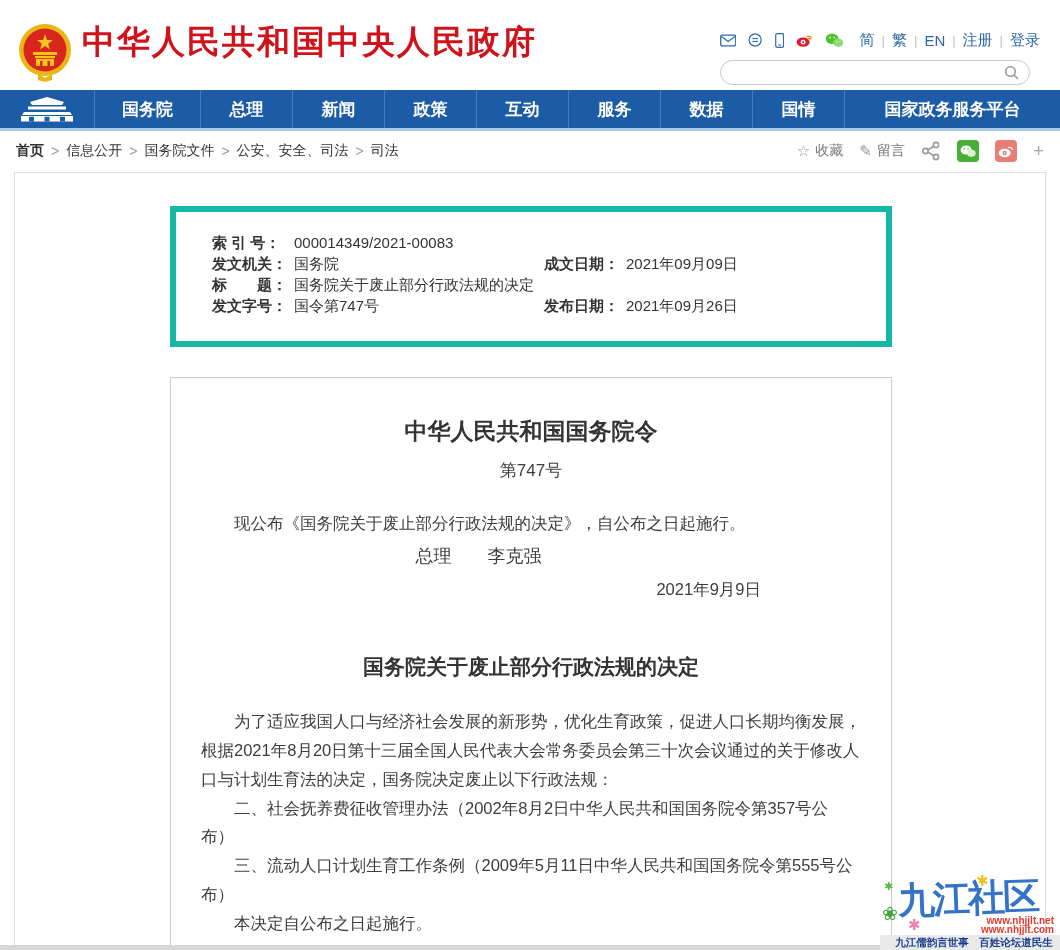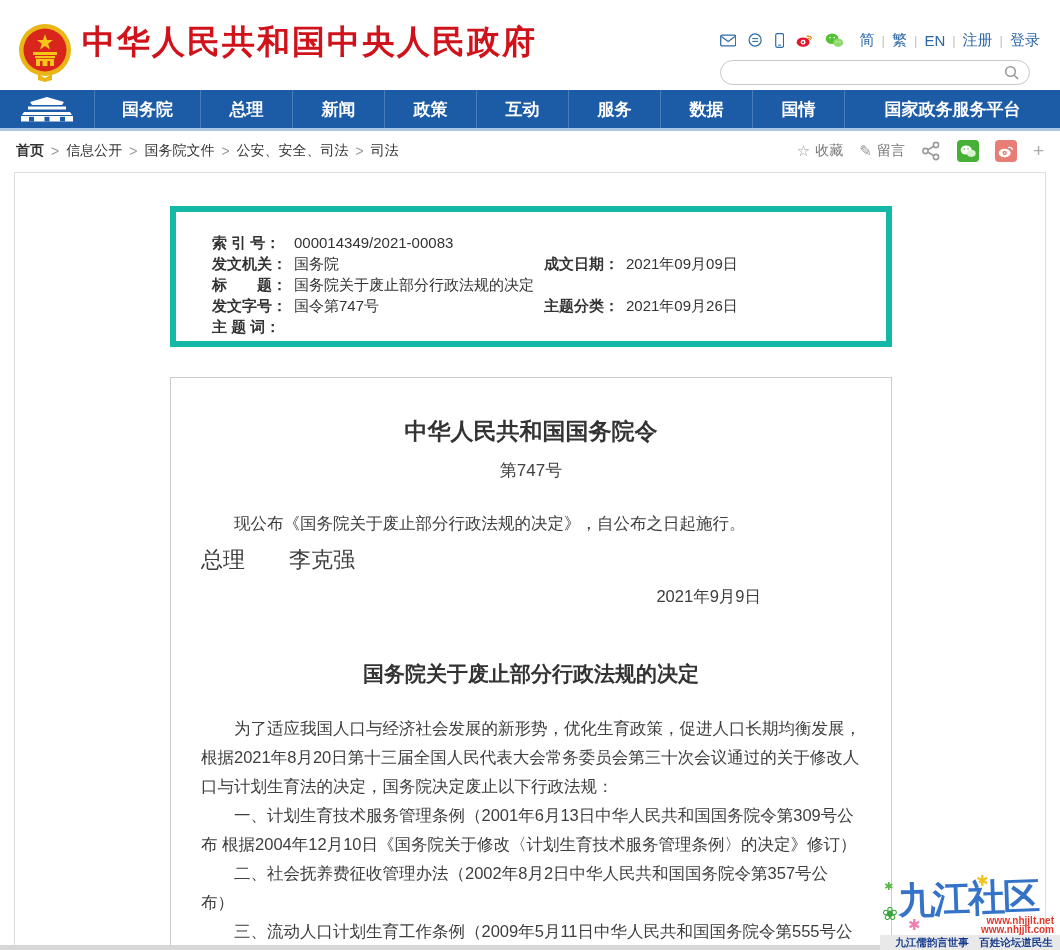--- a/index.html
+++ b/index.html
@@ -57,21 +57,21 @@
   .metarow .half-r { flex:1; display:flex; }
   .metarow .mlabel { font-weight:bold; width:74px; flex:none; white-space:pre; }
   .metarow .mvalue { white-space:nowrap;margin-left:8px; }
 
   
   .docbox { margin:30px 0 0 155px; width:722px; border:1px solid #ccc; background:#fff;
             padding:38px 30px 60px; color:#3d3d3d; }
   .doc-title { text-align:center; font-size:23px; font-weight:bold; color:#333; }
   .doc-number { text-align:center; font-size:17px; margin-top:12px; color:#404040; }
   .doc-intro { margin-top:26px; font-size:16.5px; line-height:1.9; text-indent:2em; }
-  .doc-signer { text-align:left; padding-right:105px; font-size:22px; line-height:1.9; }
+  .doc-signer { text-align:center; padding-right:105px; font-size:18px; line-height:1.9; }
   .doc-date { text-align:right; padding-right:100px; font-size:16.5px; line-height:1.9; }
   .doc-subtitle { text-align:center; font-size:21px; font-weight:bold; color:#333; margin-top:48px; }
   .doc-body { margin-top:26px; }
   .doc-body p { font-size:16.5px; line-height:1.75; text-indent:2em; color:#3d3d3d; }
 
   
   .bottom-strip { position:absolute; left:0; right:0; bottom:0; height:5px; background:#d7d7d7; }
   .watermark { position:absolute; right:0; bottom:0; width:180px; height:78px; z-index:5; }
   .wm-name { position:absolute; left:18px; top:2px; font-size:37px; font-weight:bold; color:#3573c9;
              letter-spacing:-2px; transform:rotate(-2deg);
@@ -259,46 +259,41 @@
             <span class="mlabel"></span>
             <span class="mvalue"></span>
           </div>
       </div>
       <div class="metarow">
         <div class="half-l">
             <span class="mlabel">发文字号：</span>
             <span class="mvalue">国令第747号</span>
           </div>
         <div class="half-r">
-            <span class="mlabel">主题分类：</span>
+            <span class="mlabel">发布日期：</span>
             <span class="mvalue">2021年09月26日</span>
           </div>
       </div>
       <div class="metarow">
-        <div class="half-l">
-            <span class="mlabel">主 题 词：</span>
-            <span class="mvalue"></span>
-          </div>
         <div class="half-r">
             <span class="mlabel"></span>
             <span class="mvalue"></span>
           </div>
       </div>
     </div>
 
     <div class="docbox">
       <div class="doc-title">中华人民共和国国务院令</div>
       <div class="doc-number">第747号</div>
       <p class="doc-intro">现公布《国务院关于废止部分行政法规的决定》，自公布之日起施行。</p>
       <div class="doc-signer">总理　　李克强</div>
       <div class="doc-date">2021年9月9日</div>
       <div class="doc-subtitle">国务院关于废止部分行政法规的决定</div>
       <div class="doc-body">
         <p>为了适应我国人口与经济社会发展的新形势，优化生育政策，促进人口长期均衡发展，根据2021年8月20日第十三届全国人民代表大会常务委员会第三十次会议通过的关于修改人口与计划生育法的决定，国务院决定废止以下行政法规：</p>
-        <p>一、计划生育技术服务管理条例（2001年6月13日中华人民共和国国务院令第309号公布 根据2004年12月10日《国务院关于修改〈计划生育技术服务管理条例〉的决定》修订）</p>
         <p>二、社会抚养费征收管理办法（2002年8月2日中华人民共和国国务院令第357号公布）</p>
         <p>三、流动人口计划生育工作条例（2009年5月11日中华人民共和国国务院令第555号公布）</p>
         <p>本决定自公布之日起施行。</p>
       </div>
     </div>
   </div>
 
   <div class="bottom-strip"></div>
 
   <div class="watermark">

